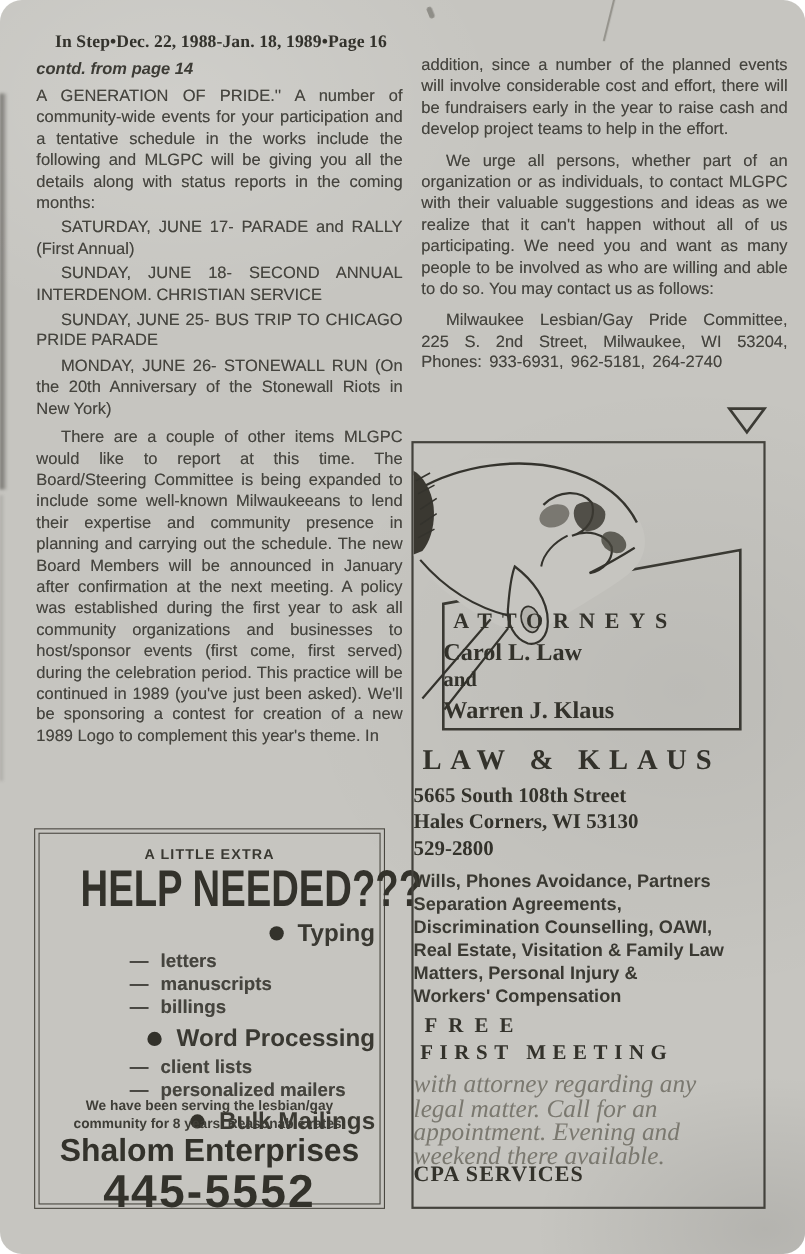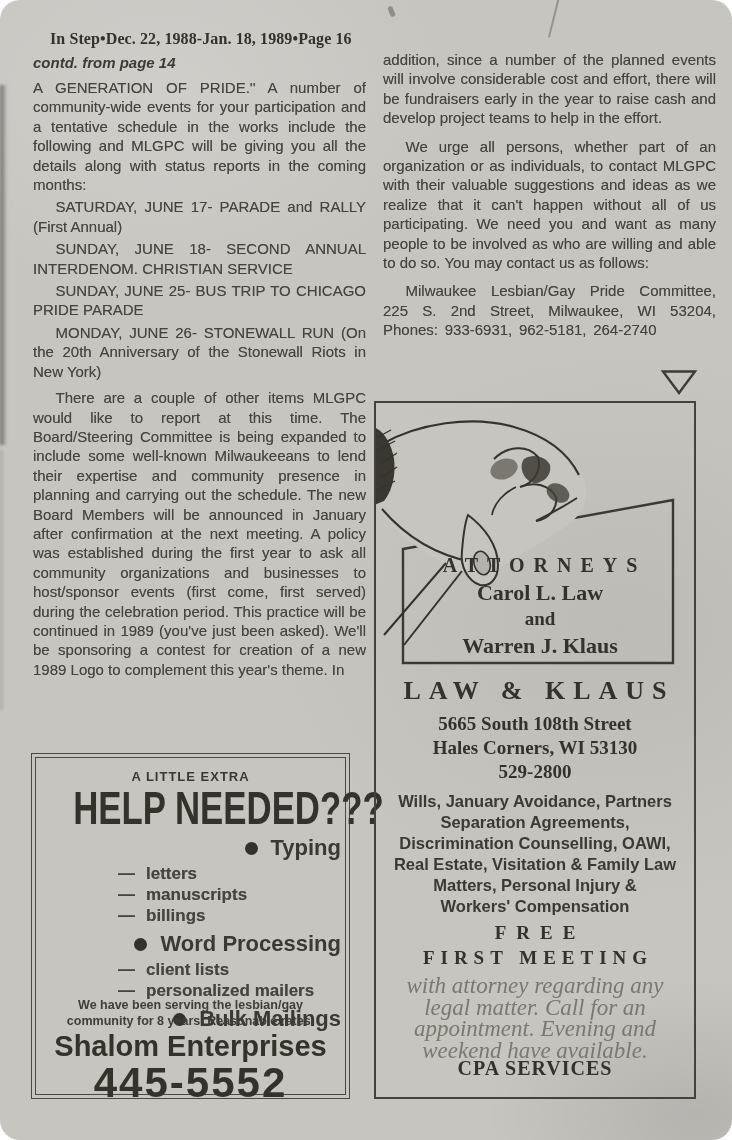--- a/index.html
+++ b/index.html
@@ -59,21 +59,21 @@
     font-weight:bold;font-size:12.5px;line-height:16px;color:#3f3e37;}
   .help-ad .company{position:absolute;top:276px;left:0;right:0;text-align:center;
     font-weight:bold;font-size:29px;color:#33322b;}
   .help-ad .phone{position:absolute;top:305px;left:0;right:0;text-align:center;
     font-weight:bold;font-size:42px;letter-spacing:2px;color:#33322b;}
 
   
   .law-ad{position:absolute;left:374px;top:401px;width:318px;height:694px;
     border:2px solid #43423c;font-family:"Liberation Serif",serif;}
   .law-ad .hand{position:absolute;left:0;top:0;}
-  .law-abs{position:absolute;left:0;right:0;text-align:center;color:#33322b;}
+  .law-abs{position:absolute;left:0;right:0;color:#33322b;}
   .card-text{left:27px;right:17px;}
   .card-title{top:151px;font-weight:bold;font-size:20px;letter-spacing:9px;text-indent:9px;}
   .att1{top:177px;font-weight:bold;font-size:22px;}
   .conj{top:205px;font-weight:bold;font-size:19px;}
   .att2{top:230px;font-weight:bold;font-size:22px;}
   .firm{top:273px;font-weight:bold;font-size:26px;letter-spacing:8px;text-indent:8px;}
   .addr{font-weight:bold;font-size:19px;}
   .addr1{top:310px;} .addr2{top:334px;} .lphone{top:358px;font-weight:bold;font-size:19px;}
   .services{top:388px;font-family:"Liberation Sans",sans-serif;font-weight:bold;
     font-size:16.5px;line-height:21px;color:#3a3932;}
@@ -191,34 +191,34 @@
     <div class="law-abs card-text att1">Carol L. Law</div>
     <div class="law-abs card-text conj">and</div>
     <div class="law-abs card-text att2">Warren J. Klaus</div>
 
     <div class="law-abs firm">LAW &amp; KLAUS</div>
     <div class="law-abs addr addr1">5665 South 108th Street</div>
     <div class="law-abs addr addr2">Hales Corners, WI 53130</div>
     <div class="law-abs lphone">529-2800</div>
 
     <div class="law-abs services">
-      <div>Wills, January Avoidance, Partners</div>
+      <div>Wills, Phones Avoidance, Partners</div>
       <div>Separation Agreements,</div>
       <div>Discrimination Counselling, OAWI,</div>
       <div>Real Estate, Visitation &amp; Family Law</div>
       <div>Matters, Personal Injury &amp;</div>
       <div>Workers' Compensation</div>
     </div>
 
     <div class="law-abs free">FREE</div>
     <div class="law-abs fmeet">FIRST MEETING</div>
 
     <div class="law-abs mnote">
       <div>with attorney regarding any</div>
       <div>legal matter. Call for an</div>
       <div>appointment. Evening and</div>
-      <div>weekend have available.</div>
+      <div>weekend there available.</div>
     </div>
 
     <div class="law-abs cpa">CPA SERVICES</div>
   </div>
 
 </div>
 
 </body></html>

